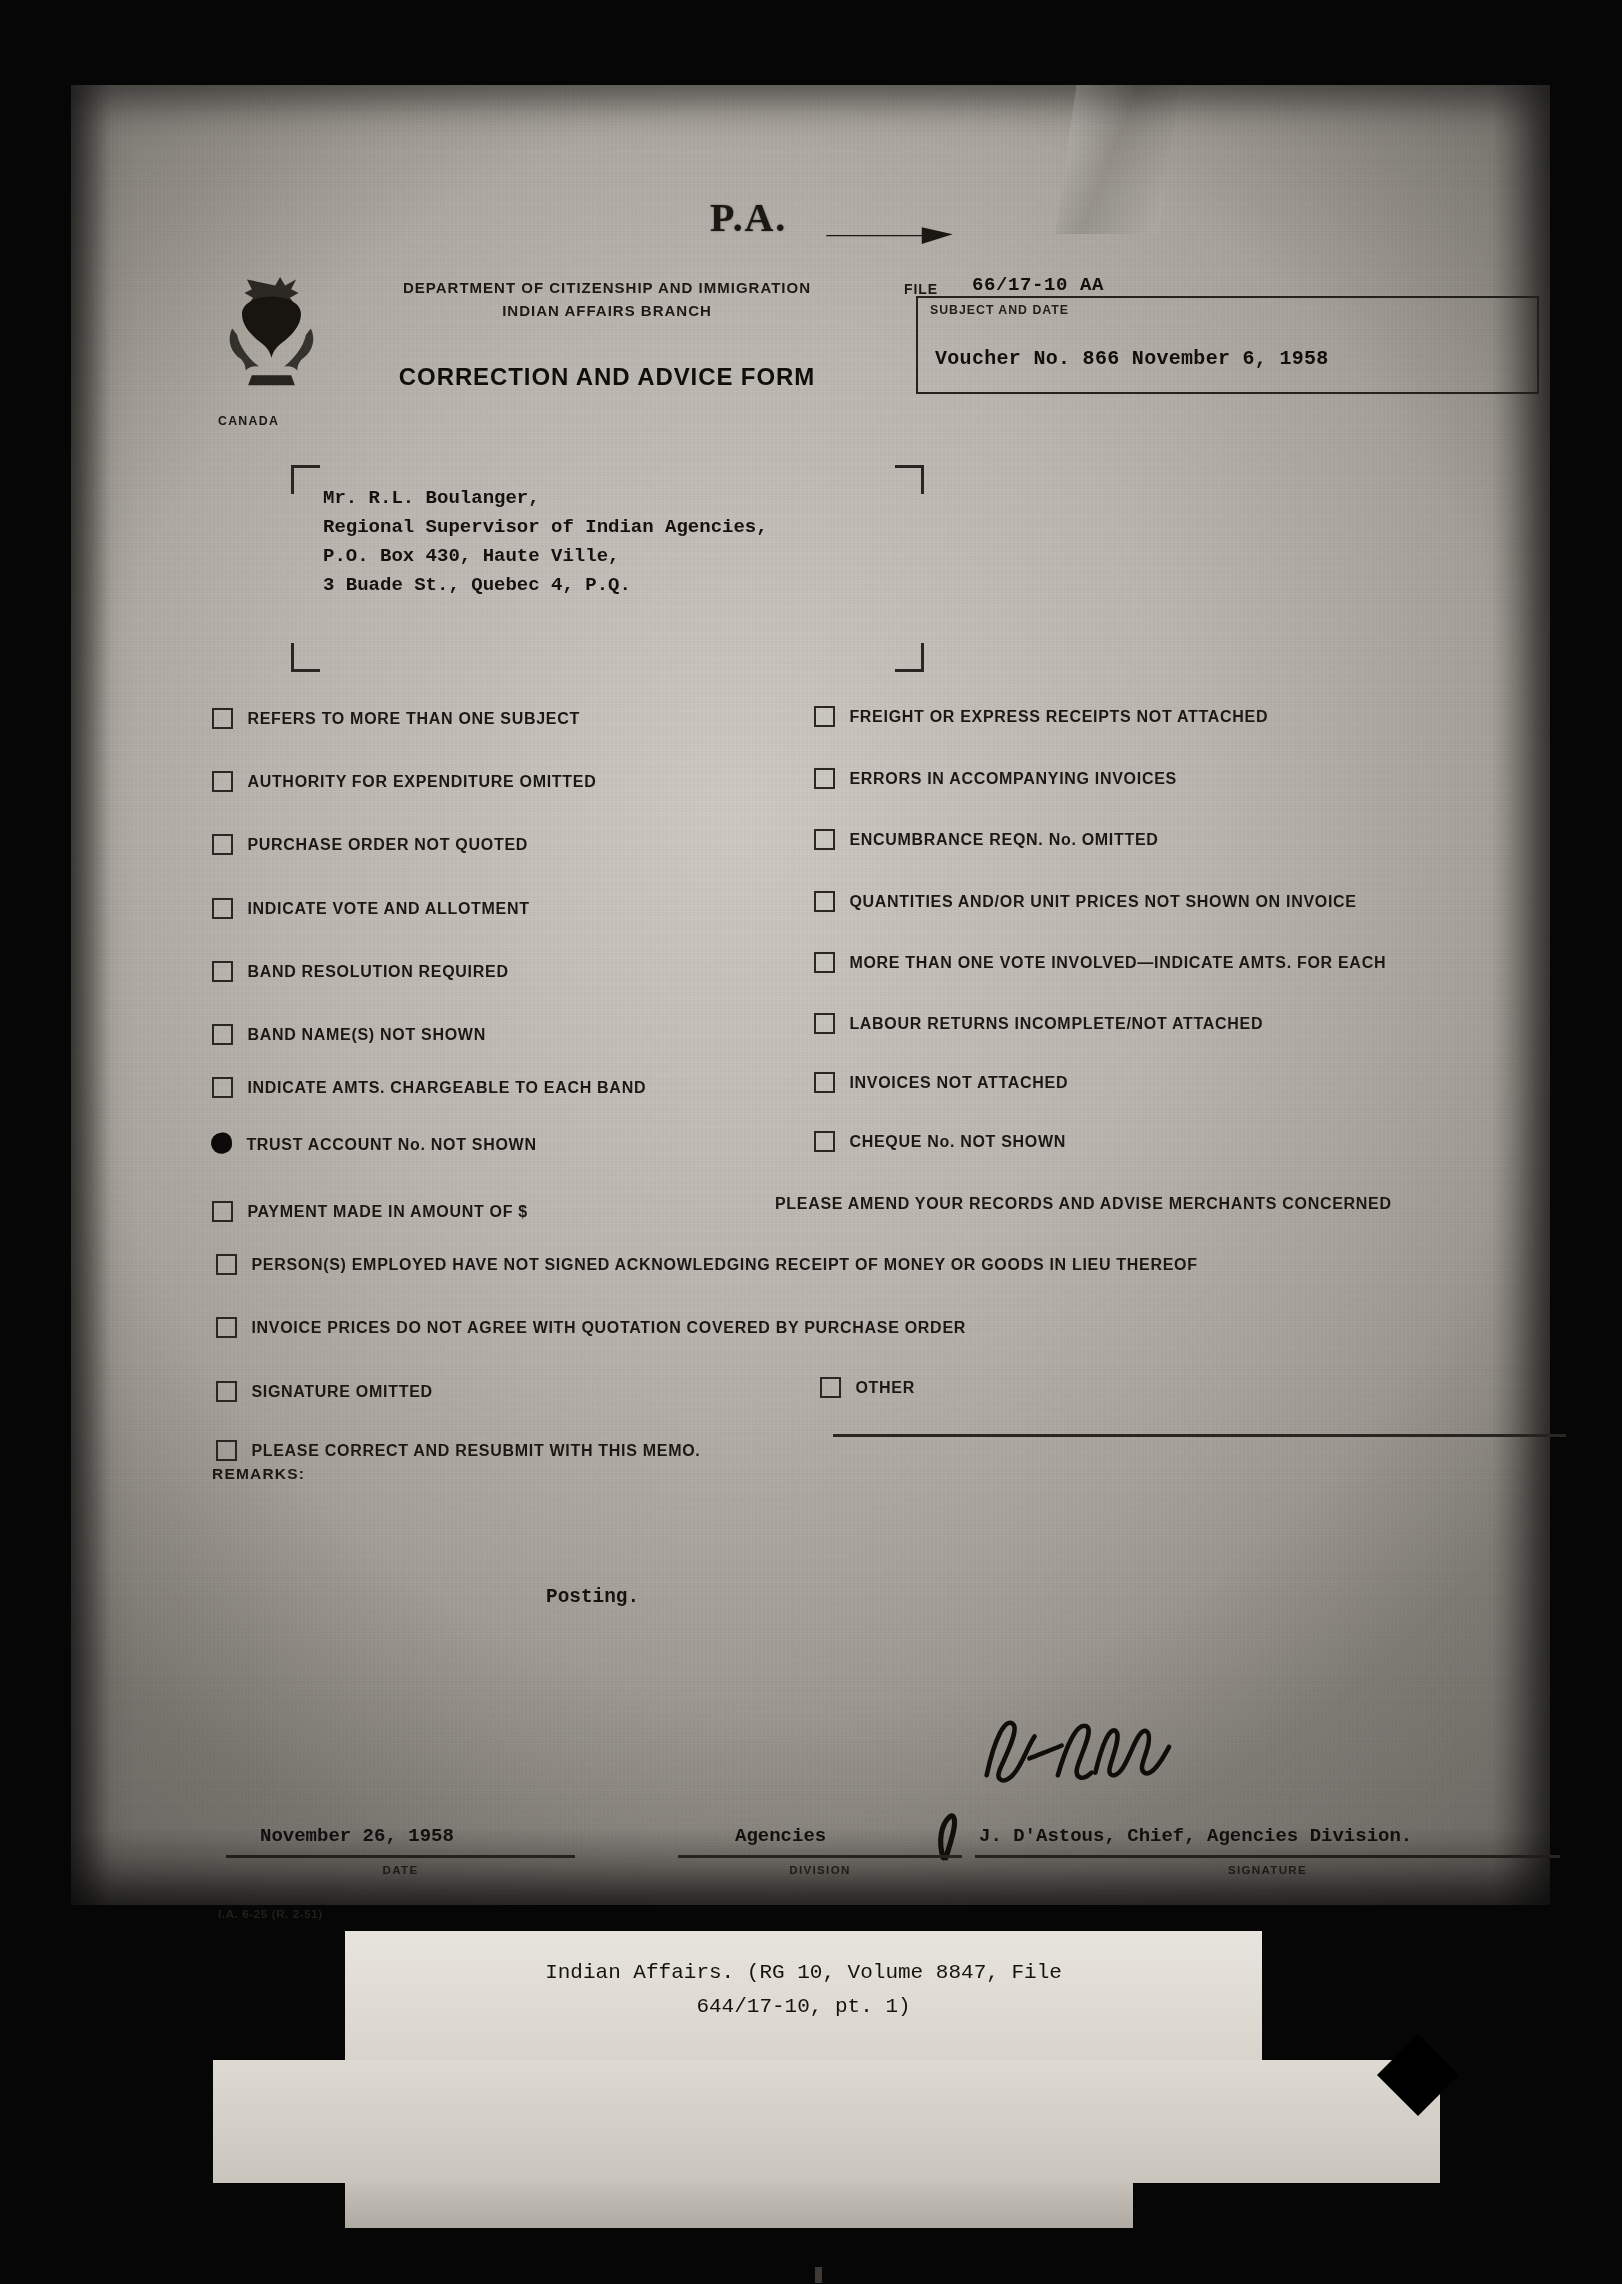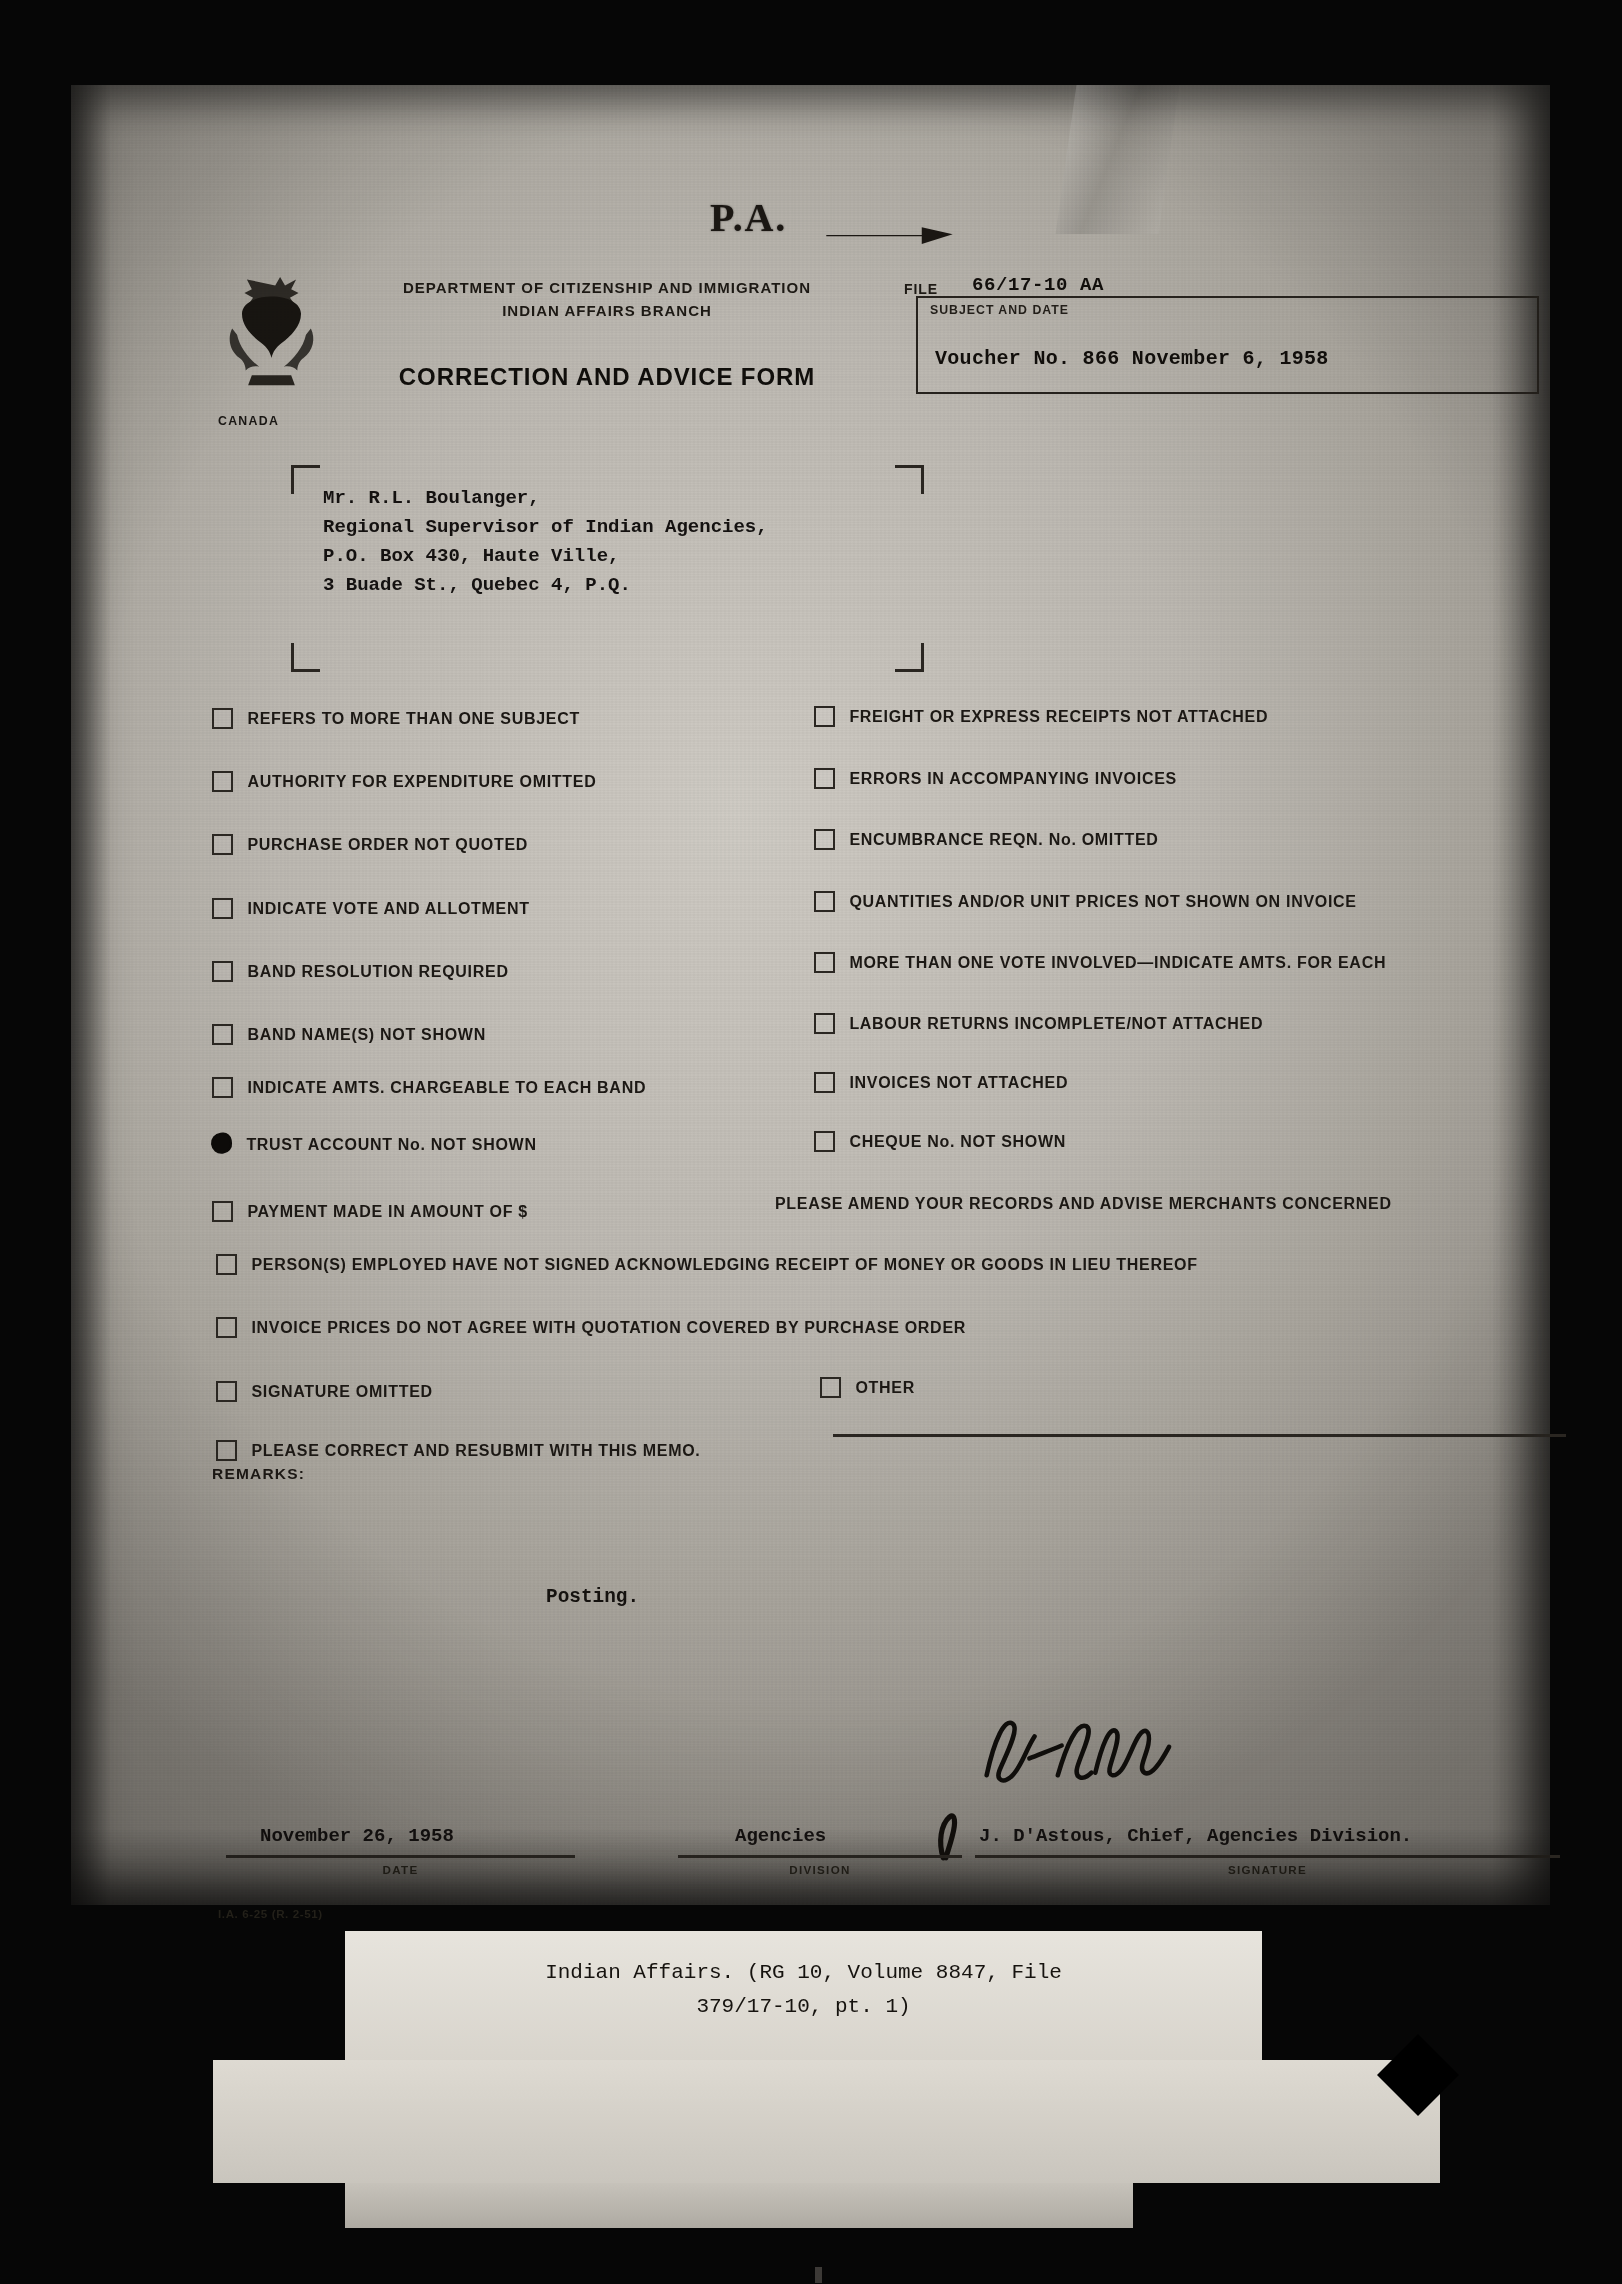--- a/index.html
+++ b/index.html
@@ -621,17 +621,17 @@
     </div>
   </div>
 
   <div id="label-card">
     <div id="label-top"></div>
     <div id="label-mid">
       <div id="card-nick"></div>
     </div>
     <div id="label-bottom-tab"></div>
     <div id="label-file-text">Indian Affairs.  (RG 10, Volume 8847, File
-379/17-10, pt. 1)</div>
+644/17-10, pt. 1)</div>
   </div>
   <div class="tiny-mark"></div>
 </div>
 
 
 </body></html>

